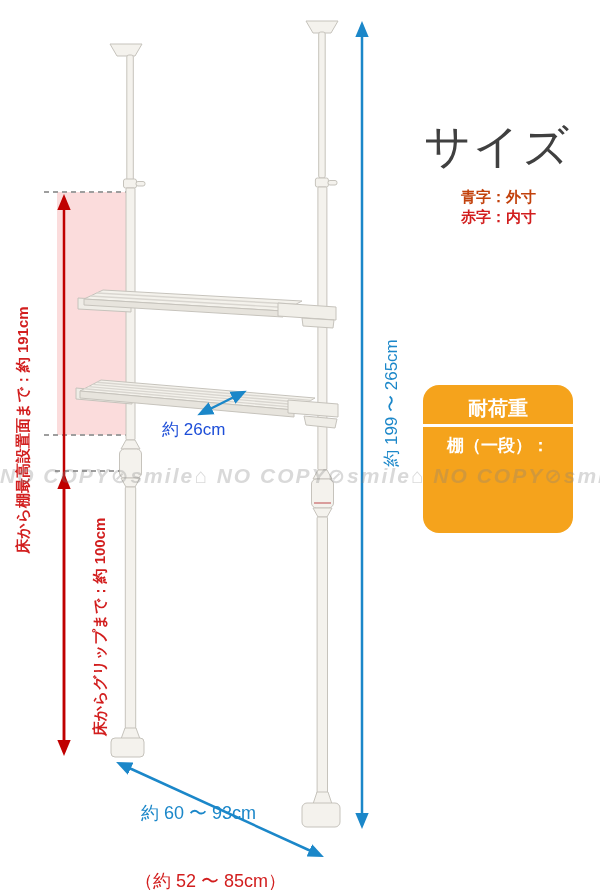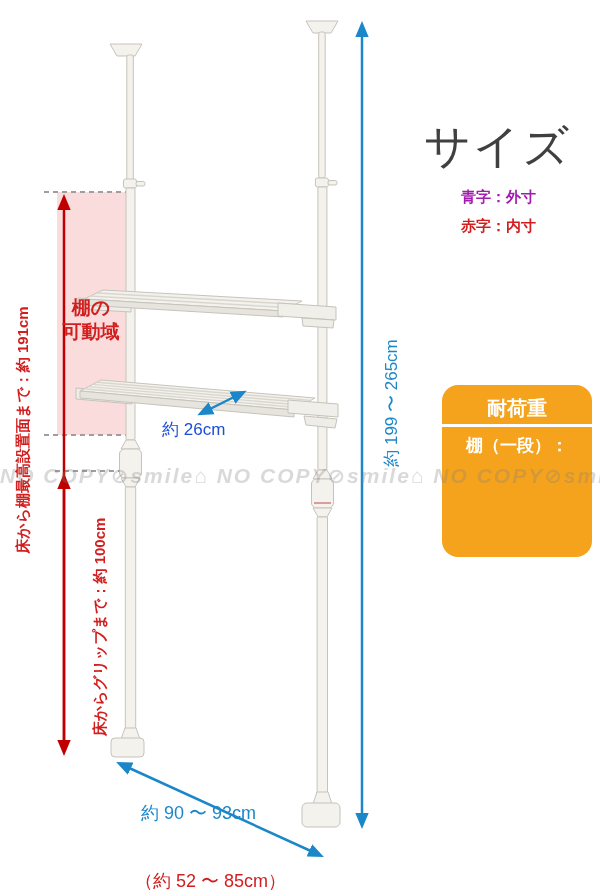--- a/index.html
+++ b/index.html
@@ -3,33 +3,33 @@
 <meta charset="utf-8">
 <style>
   html,body{margin:0;padding:0;background:#fff;}
   .canvas{
     position:relative;width:600px;height:890px;background:#ffffff;overflow:hidden;
     font-family:"Liberation Sans","DejaVu Sans",sans-serif;
   }
   svg.illus{position:absolute;left:0;top:0;z-index:1;}
   .txt{position:absolute;z-index:3;white-space:nowrap;}
   .page-title{left:424px;top:116px;font-size:46px;letter-spacing:2px;color:#404040;}
-  .legend-outer{left:461px;top:188px;font-size:15px;font-weight:bold;color:#a21caf;}
-  .legend-inner{left:461px;top:217px;font-size:15px;font-weight:bold;color:#d21e1e;}
+  .legend-outer{left:461px;top:188px;font-size:15px;font-weight:bold;color:#c2410c;}
+  .legend-inner{left:461px;top:208px;font-size:15px;font-weight:bold;color:#d21e1e;}
   .v{transform:translate(-50%,-50%) rotate(-90deg);}
   .dim-height{left:391px;top:403px;font-size:17px;color:#1b87c9;}
   .dim-191{left:23px;top:430px;font-size:15px;font-weight:bold;color:#d21e1e;}
   .dim-100{left:100px;top:627px;font-size:15px;font-weight:bold;color:#d21e1e;}
   .range-label{left:91px;top:320px;transform:translate(-50%,-50%);text-align:center;
     font-size:19px;font-weight:bold;color:#d21e1e;line-height:1.25;white-space:pre-line;}
   .dim-depth{left:162px;top:418px;font-size:17px;color:#1d4ed8;}
   .dim-w-outer{left:141px;top:801px;font-size:18px;color:#1b87c9;}
   .dim-w-inner{left:135px;top:825px;font-size:18px;color:#d21e1e;margin-top:44px;}
   .load-box{
-    position:absolute;left:442px;top:385px;width:150px;height:172px;z-index:2;
+    position:absolute;left:423px;top:385px;width:150px;height:148px;z-index:2;
     background:#f5a31c;border-radius:16px;color:#fff;text-align:center;
   }
   .load-header{font-size:20px;font-weight:bold;line-height:32px;padding-top:7px;}
   .load-divider{height:3px;background:#ffffff;width:100%;}
   .load-label{font-size:17px;font-weight:bold;margin-top:7px;}
   .load-value{font-size:44px;font-weight:bold;line-height:1.1;}
   .load-unit{font-size:22px;font-weight:bold;}
   .watermark{
     position:absolute;left:0;top:464px;width:600px;z-index:6;pointer-events:none;
     font-size:21px;font-weight:bold;font-style:italic;letter-spacing:2px;
@@ -127,24 +127,22 @@
     </g>
   </svg>
 
   <div class="txt page-title">サイズ</div>
   <div class="txt legend-outer">青字：外寸</div>
   <div class="txt legend-inner">赤字：内寸</div>
 
   <div class="txt v dim-height">約 199 〜 265cm</div>
   <div class="txt v dim-191">床から棚最高設置面まで：約 191cm</div>
   <div class="txt v dim-100">床からグリップまで：約 100cm</div>
-  <div class="txt range-label">棚の
-可動域</div>
   <div class="txt dim-depth">約 26cm</div>
-  <div class="txt dim-w-outer">約 90 〜 93cm</div>
+  <div class="txt dim-w-outer">約 60 〜 93cm</div>
   <div class="txt dim-w-inner">（約 52 〜 85cm）</div>
 
   <div class="load-box">
     <div class="load-header">耐荷重</div>
     <div class="load-divider"></div>
     <div class="load-label">棚（一段）：</div>
   </div>
 
   <div class="watermark">NO COPY⊘smile⌂ NO COPY⊘smile⌂ NO COPY⊘smile⌂ NO COPY</div>
 </div>

